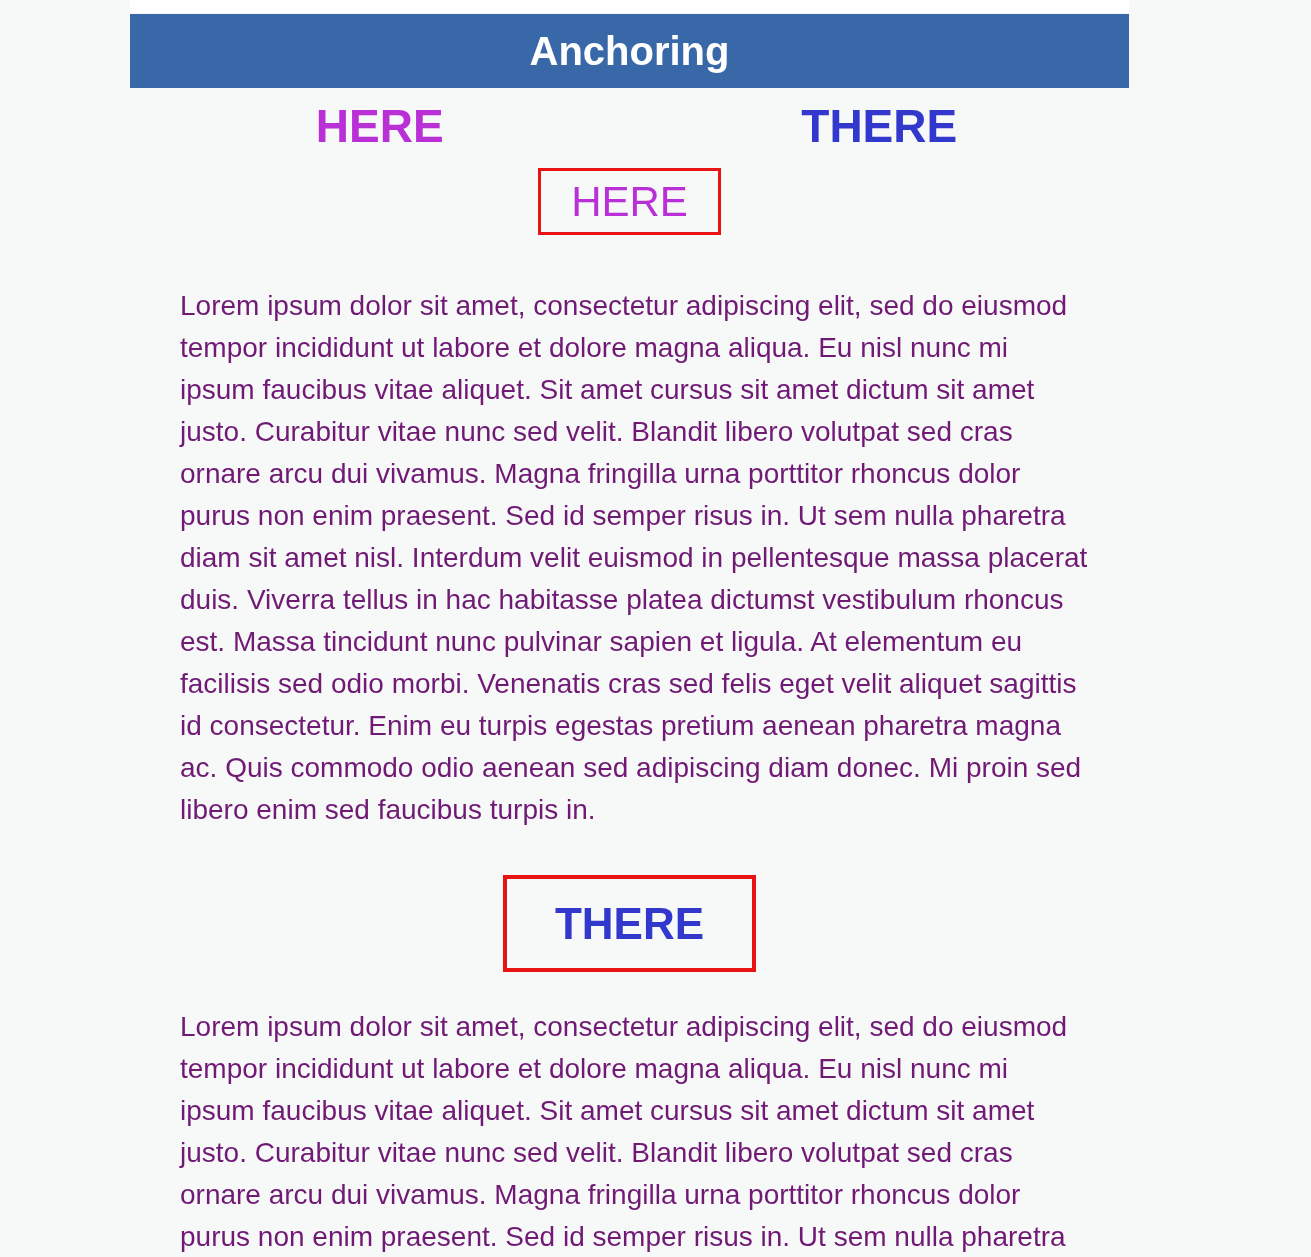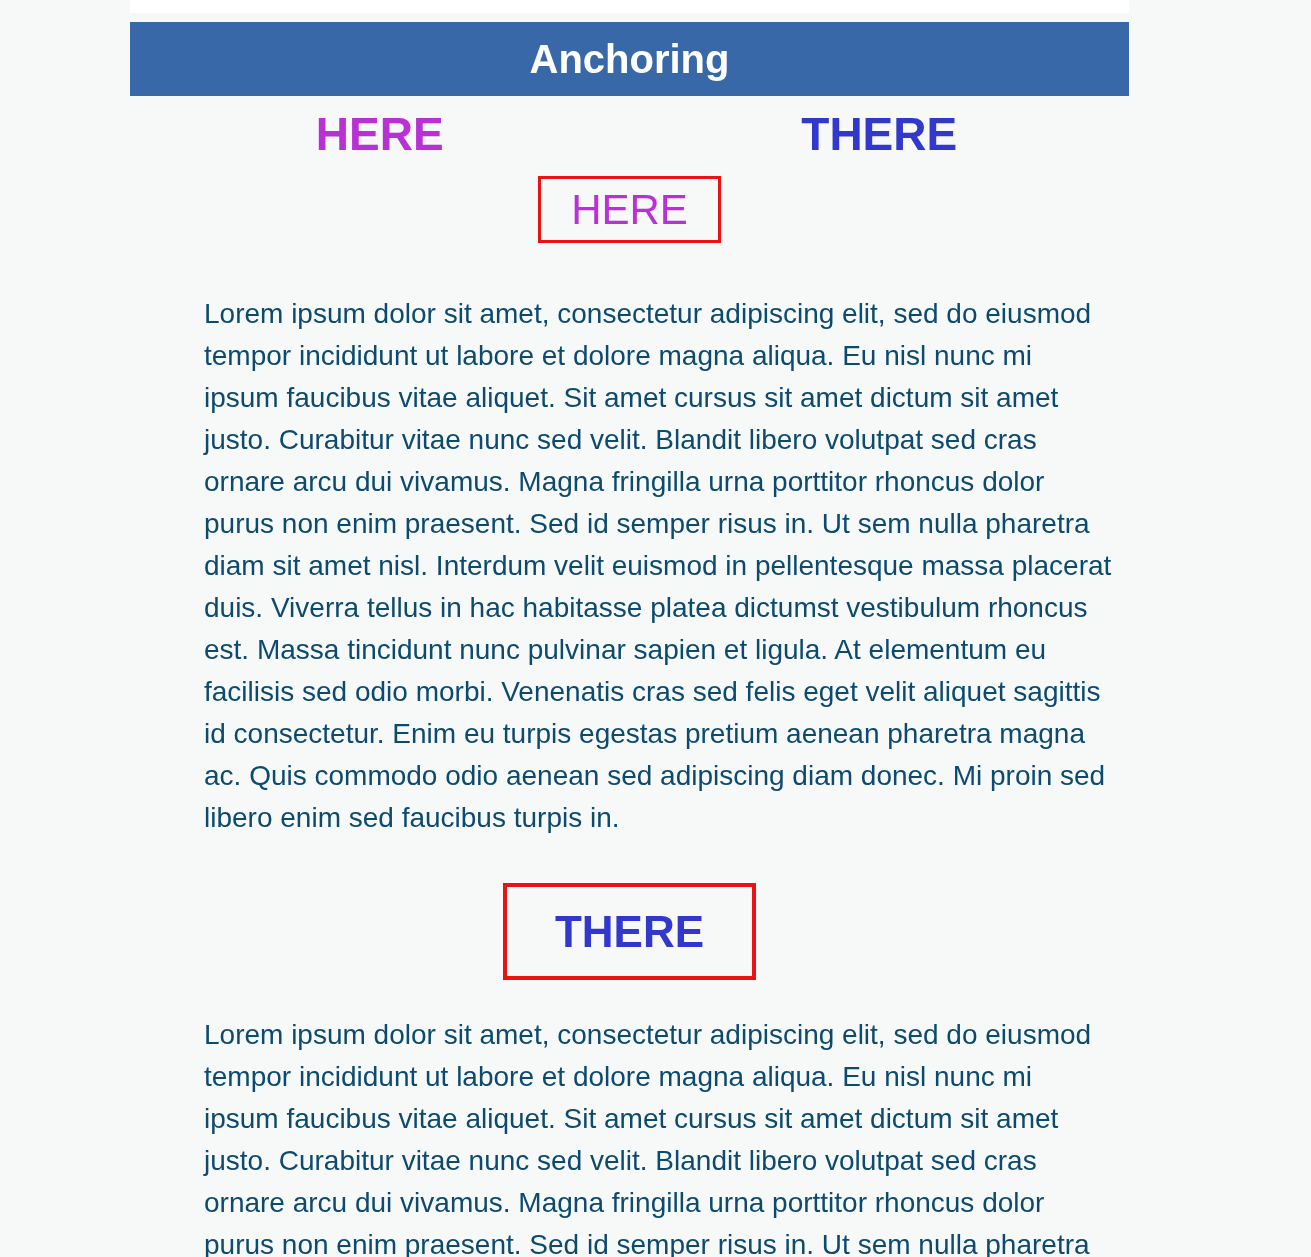--- a/index.html
+++ b/index.html
@@ -13,21 +13,21 @@
     position: absolute;
     left: 130px;
     top: 0;
     width: 999px;
   }
   .top-strip {
     height: 13px;
     background: #ffffff;
   }
   .titlebar {
-    margin-top: 9px;
+    margin-top: 1px;
     height: 74px;
     background: #3968a9;
     display: flex;
     align-items: center;
     justify-content: center;
   }
   .page-title {
     color: #ffffff;
     font-size: 40px;
     font-weight: bold;
@@ -67,25 +67,25 @@
   .box-there {
     border-width: 4px;
     width: 253px;
     height: 97px;
     line-height: 89px;
     font-size: 44px;
     font-weight: bold;
     color: #3338cd;
   }
   .para {
-    margin: 50px 0 0 74px;
+    margin: 50px 0 0 50px;
     width: 910px;
     font-size: 28px;
     line-height: 42px;
-    color: #0c4a6e;
+    color: #701a75;
   }
   .para2 { margin-top: 34px; }
 </style>
 </head>
 <body>
 
 <div class="content">
 
   <div class="top-strip"></div>
 

